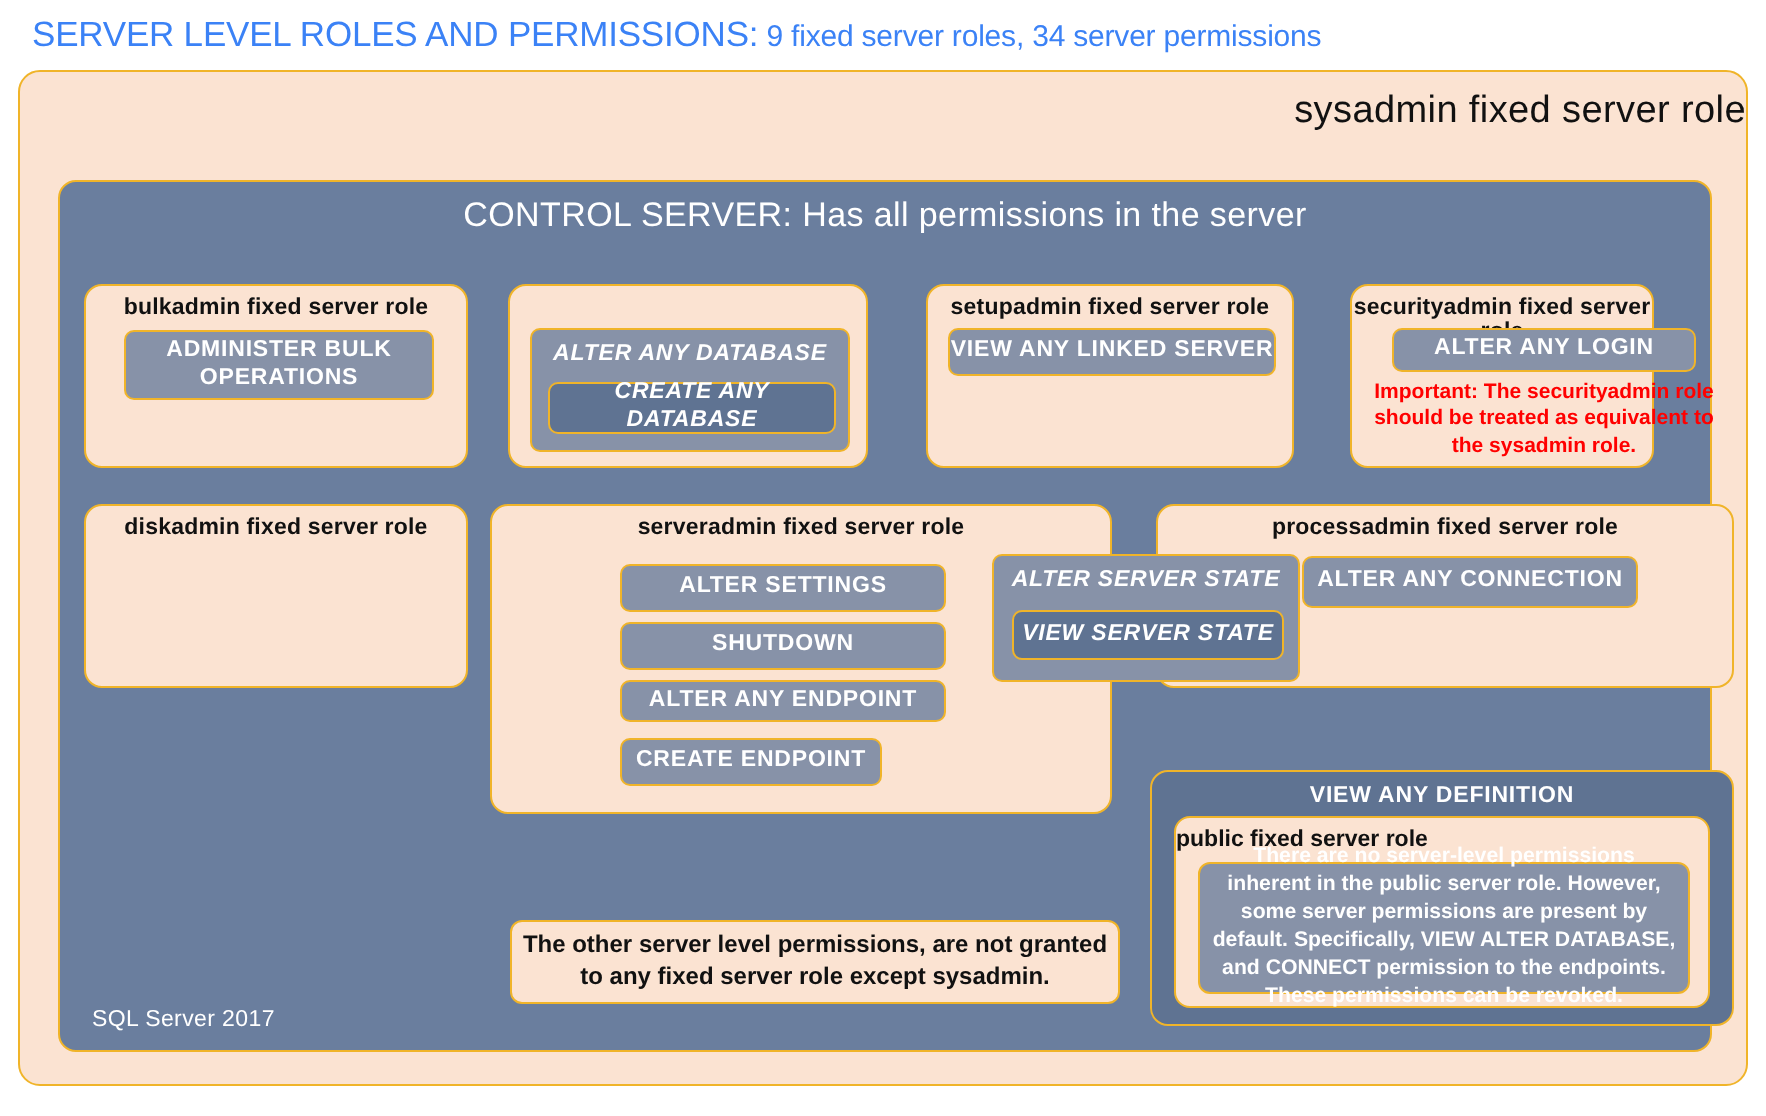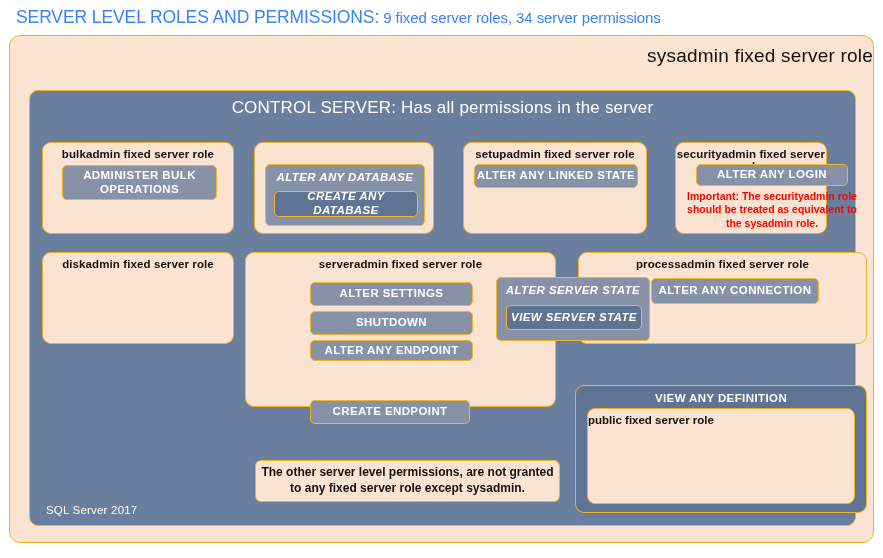--- a/index.html
+++ b/index.html
@@ -138,56 +138,57 @@
 
       <div class="role" style="left:224px;top:51px;width:180px;height:92px;">
         <div class="perm group" style="left:10px;top:21px;width:160px;height:62px;">
           <div class="grp-label">ALTER ANY DATABASE</div>
           <div class="perm dark" style="left:8px;top:26px;width:144px;height:26px;">CREATE  ANY DATABASE</div>
         </div>
       </div>
 
       <div class="role" style="left:433px;top:51px;width:184px;height:92px;">
         <div class="role-title">setupadmin fixed server role</div>
-        <div class="perm" style="left:10px;top:21px;width:164px;height:24px;">ALTER ANY LINKED STATE</div>
+        <div class="perm" style="left:10px;top:21px;width:164px;height:24px;">VIEW ANY LINKED SERVER</div>
       </div>
 
       <div class="role" style="left:645px;top:51px;width:152px;height:92px;">
         <div class="role-title">securityadmin fixed server role</div>
         <div class="perm" style="left:20px;top:21px;width:152px;height:22px;">ALTER ANY LOGIN</div>
         <div class="note-red" style="left:6px;top:47px;width:180px;">Important:  The securityadmin role should  be treated  as equivalent to the  sysadmin role.</div>
       </div>
 
       <div class="role" style="left:12px;top:161px;width:192px;height:92px;">
         <div class="role-title">diskadmin fixed server role</div>
       </div>
 
       <div class="role" style="left:215px;top:161px;width:311px;height:155px;">
         <div class="role-title">serveradmin fixed server role</div>
         <div class="perm" style="left:64px;top:29px;width:163px;height:24px;">ALTER SETTINGS</div>
         <div class="perm" style="left:64px;top:58px;width:163px;height:24px;">SHUTDOWN</div>
         <div class="perm" style="left:64px;top:87px;width:163px;height:21px;text-align:center;">ALTER ANY ENDPOINT</div>
-        <div class="perm" style="left:64px;top:116px;width:160px;height:24px;margin-top:31px;">CREATE  ENDPOINT</div>
+        <div class="perm" style="left:64px;top:116px;width:131px;height:24px;">CREATE  ENDPOINT</div>
       </div>
 
       <div class="role" style="left:548px;top:161px;width:289px;height:92px;">
         <div class="role-title">processadmin fixed server role</div>
         <div class="perm" style="left:72px;top:25px;width:168px;height:26px;">ALTER ANY CONNECTION</div>
       </div>
 
 
       <div class="perm group" style="left:466px;top:186px;width:154px;height:64px;">
         <div class="grp-label">ALTER SERVER STATE</div>
         <div class="perm dark" style="left:9px;top:27px;width:136px;height:25px;">VIEW SERVER  STATE</div>
       </div>
 
       <div class="note-peach" style="left:225px;top:369px;width:305px;height:42px;">The other server level permissions,  are not granted to any fixed server role except sysadmin.</div>
 
       <div id="viewanydef" style="left:545px;top:294px;width:292px;height:128px;">
         <div id="viewanydef-label">VIEW ANY DEFINITION</div>
         <div id="publicrole" style="left:11px;top:22px;width:268px;height:96px;">
           <div id="publicrole-label">public  fixed server role</div>
+          <div id="publictext" style="left:11px;top:22px;width:246px;height:66px;">There are no server-level permissions inherent in the public server role. However, some server permissions are present by default. Specifically, VIEW ALTER DATABASE, and CONNECT permission to the endpoints. These permissions can be revoked.</div>
         </div>
       </div>
 
     </div>
   </div>
 </div>
 
 </body></html>

